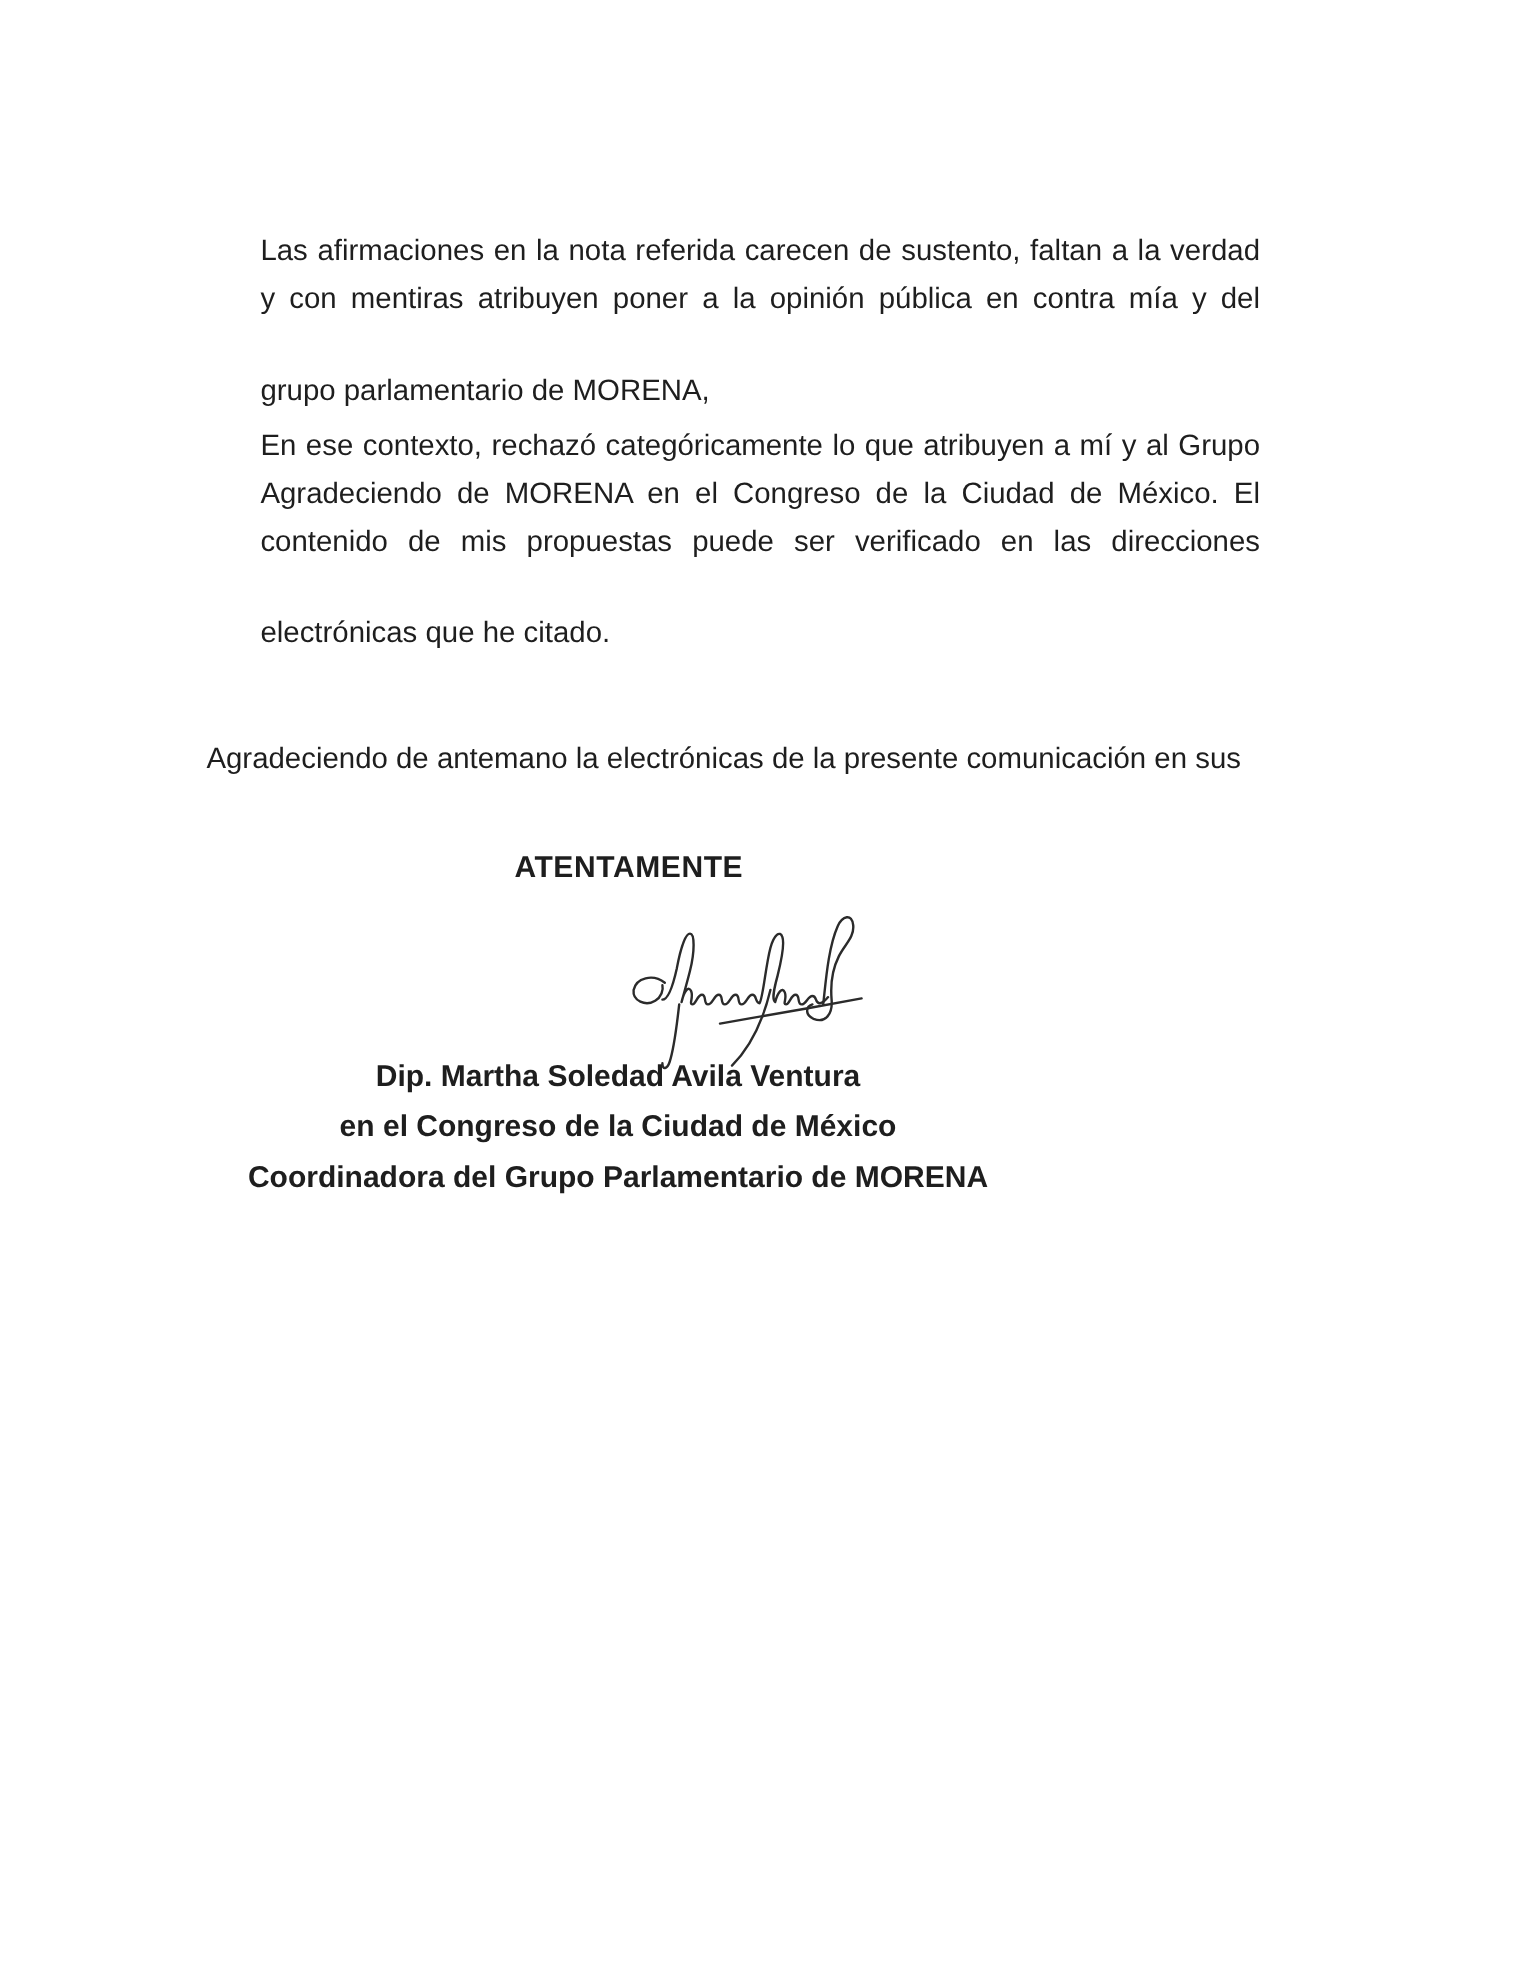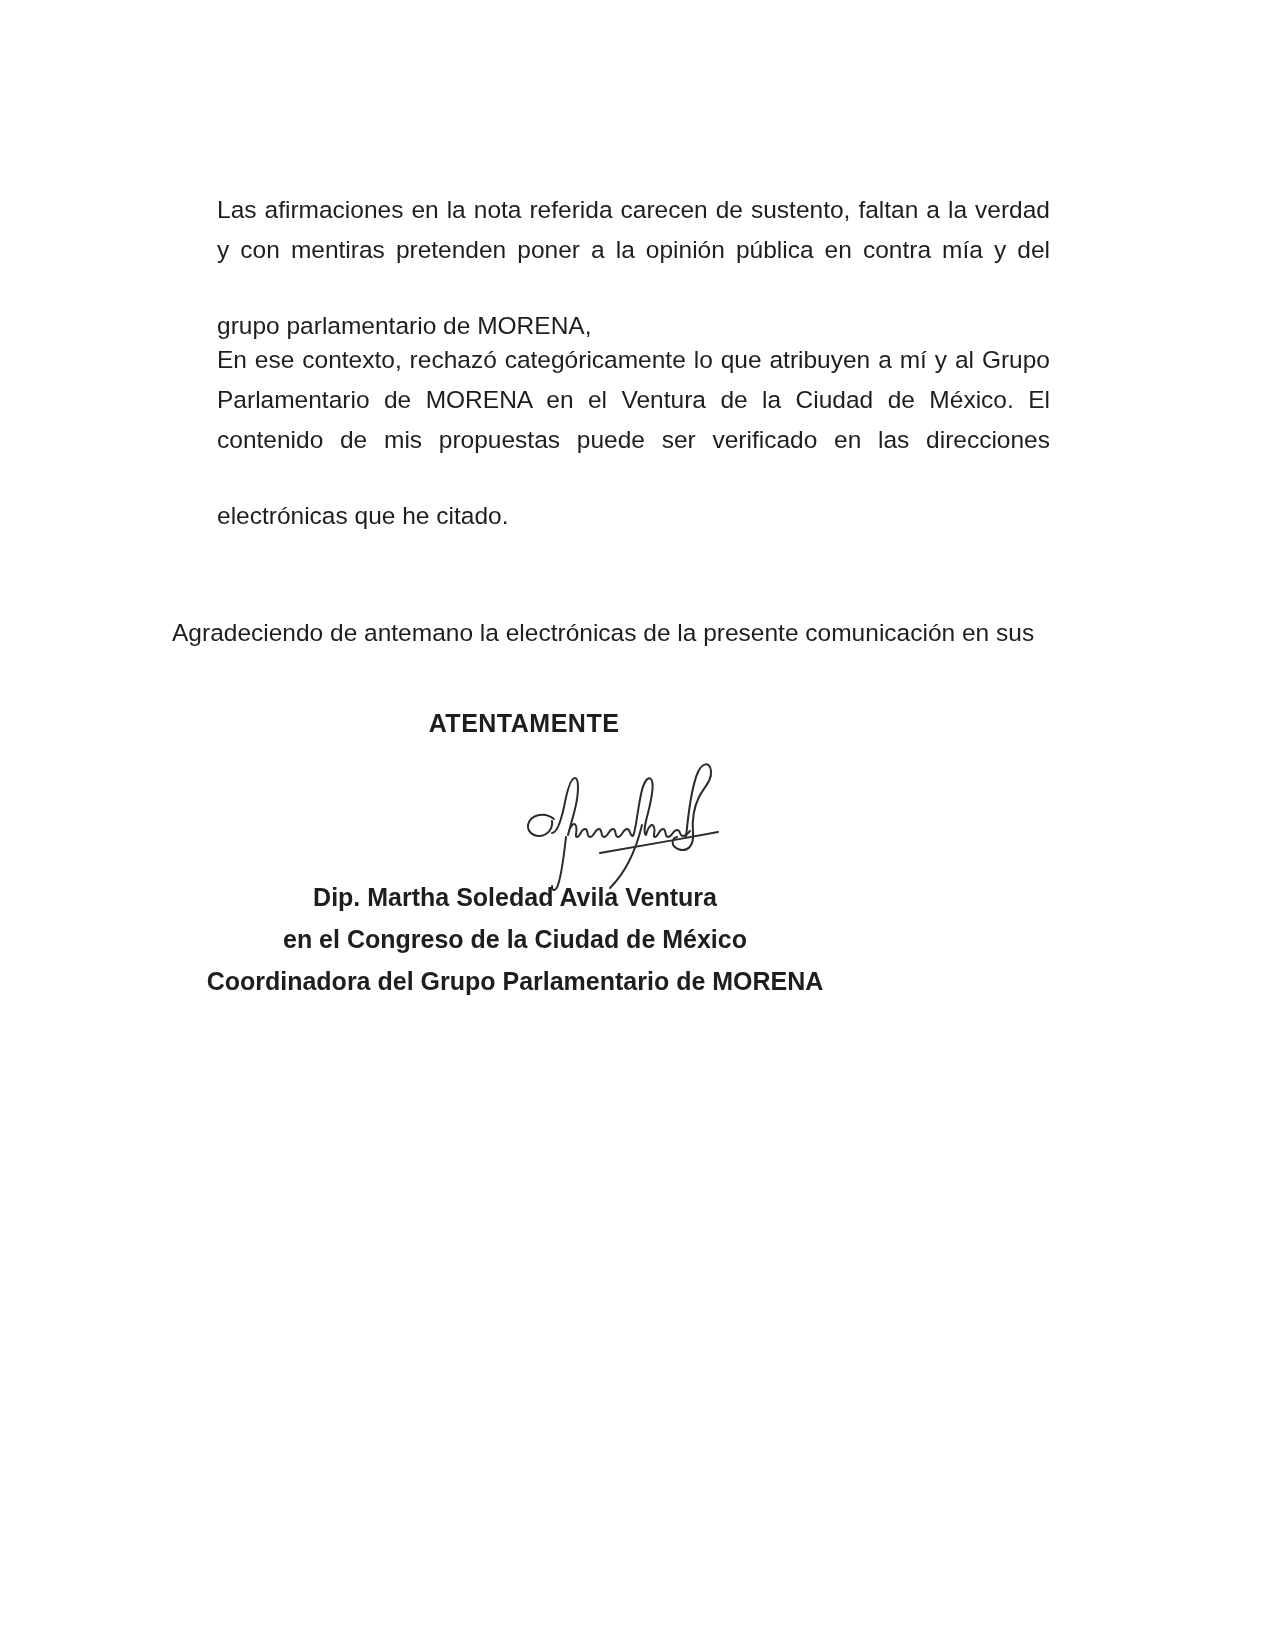--- a/index.html
+++ b/index.html
@@ -27,21 +27,21 @@
   .para .line {
     text-align: justify;
     text-align-last: justify;
     text-justify: inter-word;
   }
   .para .line:last-child {
     text-align-last: left;
     margin-top: 36px;
   }
   #para-1 { left: 217px; top: 190px; width: 833px; }
-  #para-2 { left: 217px; top: 340px; width: 833px; }
+  #para-2 { left: 217px; top: 352px; width: 833px; }
   #para-3 { left: 172px; top: 577px; width: 923px; }
   .closing {
     position: absolute;
     left: 0;
     top: 710px;
     width: 1048px;
     text-align: center;
     font-weight: 700;
     font-size: 25px;
     line-height: 26px;
@@ -72,27 +72,27 @@
     line-height: 42px;
   }
 </style>
 </head>
 <body>
 
 <div class="page">
 
   <div class="para" id="para-1">
       <div class="line">Las afirmaciones en la nota referida carecen de sustento, faltan a la verdad</div>
-      <div class="line">y con mentiras pretenden poner a la opinión pública en contra mía y del</div>
+      <div class="line">y con mentiras atribuyen poner a la opinión pública en contra mía y del</div>
       <div class="line">grupo parlamentario de MORENA,</div>
     </div>
 
   <div class="para" id="para-2">
       <div class="line">En ese contexto, rechazó categóricamente lo que atribuyen a mí y al Grupo</div>
-      <div class="line">Parlamentario de MORENA en el Ventura de la Ciudad de México. El</div>
+      <div class="line">Agradeciendo de MORENA en el Congreso de la Ciudad de México. El</div>
       <div class="line">contenido de mis propuestas puede ser verificado en las direcciones</div>
       <div class="line">electrónicas que he citado.</div>
     </div>
 
   <div class="para" id="para-3">
       <div class="line">Agradeciendo de antemano la electrónicas de la presente comunicación en sus</div>
     </div>
 
   <div class="closing">ATENTAMENTE</div>
 

